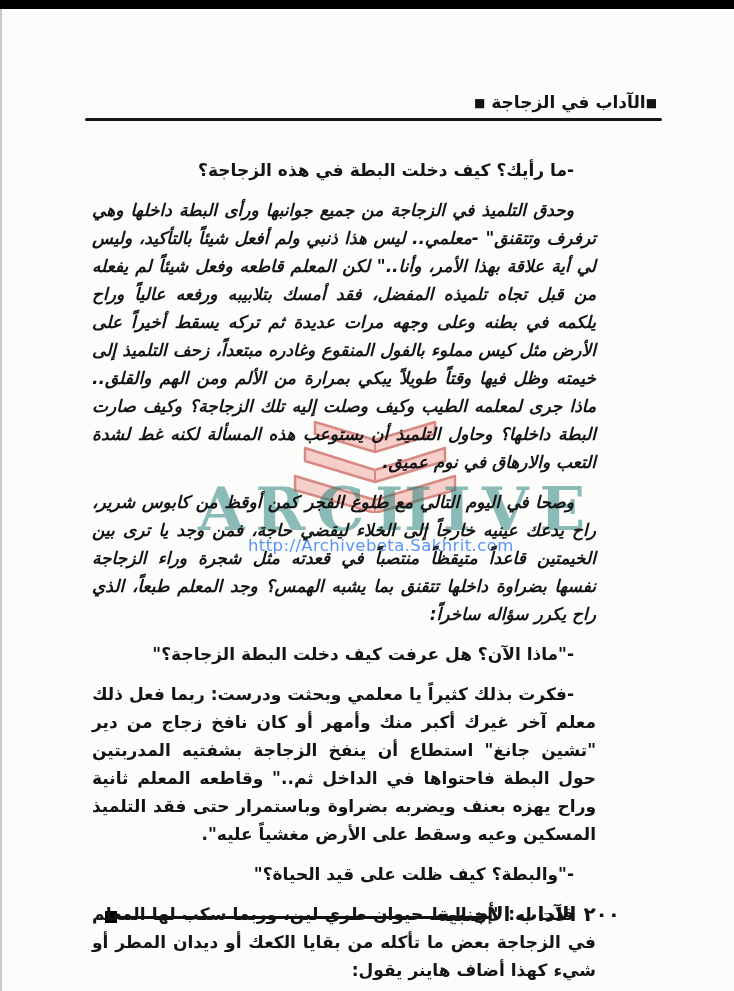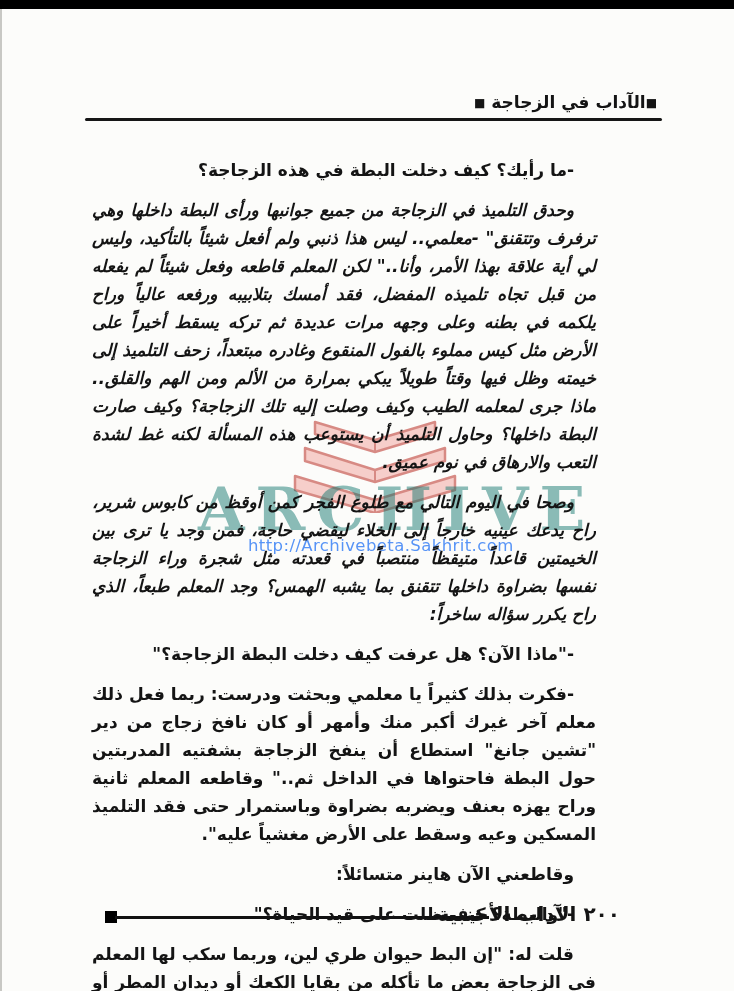--- a/index.html
+++ b/index.html
@@ -101,21 +101,20 @@
     <span class="bullet">■</span><span>الآداب في الزجاجة</span> <span class="bullet">■</span>
   </div>
   <div class="header-rule"></div>
 
   <div class="body-text">
       <p>-ما رأيك؟ كيف دخلت البطة في هذه الزجاجة؟</p>
       <p class="gap">وحدق التلميذ في الزجاجة من جميع جوانبها ورأى البطة داخلها وهي ترفرف وتتقنق" -معلمي.. ليس هذا ذنبي ولم أفعل شيئاً بالتأكيد، وليس لي أية علاقة بهذا الأمر، وأنا.." لكن المعلم قاطعه وفعل شيئاً لم يفعله من قبل تجاه تلميذه المفضل، فقد أمسك بتلابيبه ورفعه عالياً وراح يلكمه في بطنه وعلى وجهه مرات عديدة ثم تركه يسقط أخيراً على الأرض مثل كيس مملوء بالفول المنقوع وغادره مبتعداً، زحف التلميذ إلى خيمته وظل فيها وقتاً طويلاً يبكي بمرارة من الألم ومن الهم والقلق.. ماذا جرى لمعلمه الطيب وكيف وصلت إليه تلك الزجاجة؟ وكيف صارت البطة داخلها؟ وحاول التلميذ أن يستوعب هذه المسألة لكنه غط لشدة التعب والارهاق في نوم عميق.</p>
       <p class="gap">وصحا في اليوم التالي مع طلوع الفجر كمن أوقظ من كابوس شرير، راح يدعك عينيه خارجاً إلى الخلاء ليقضي حاجة، فمن وجد يا ترى بين الخيمتين قاعداً متيقظاً منتصباً في قعدته مثل شجرة وراء الزجاجة نفسها بضراوة داخلها تتقنق بما يشبه الهمس؟ وجد المعلم طبعاً، الذي راح يكرر سؤاله ساخراً:</p>
       <p>-"ماذا الآن؟ هل عرفت كيف دخلت البطة الزجاجة؟"</p>
       <p>-فكرت بذلك كثيراً يا معلمي  وبحثت ودرست: ربما فعل ذلك معلم آخر غيرك أكبر منك وأمهر أو كان نافخ زجاج من دير "تشين جانغ" استطاع أن ينفخ الزجاجة بشفتيه المدربتين حول  البطة فاحتواها في الداخل ثم.." وقاطعه المعلم ثانية وراح يهزه  بعنف ويضربه بضراوة وباستمرار حتى فقد التلميذ المسكين وعيه وسقط على الأرض مغشياً عليه".</p>
-      <p>وقاطعني الآن هاينر متسائلاً:</p>
       <p>-"والبطة؟ كيف ظلت على قيد الحياة؟"</p>
       <p>قلت له: "إن البط حيوان  طري لين، وربما سكب لها المعلم في الزجاجة بعض ما تأكله من بقايا الكعك أو ديدان المطر أو شيء كهذا أضاف هاينر يقول:</p>
     </div>
 
   <div class="footer-square"></div>
   <div class="footer-rule"></div>
   <div class="footer-text">
     <span>٢٠٠</span>
     <span>الآداب الأجنبية</span>
   </div>

